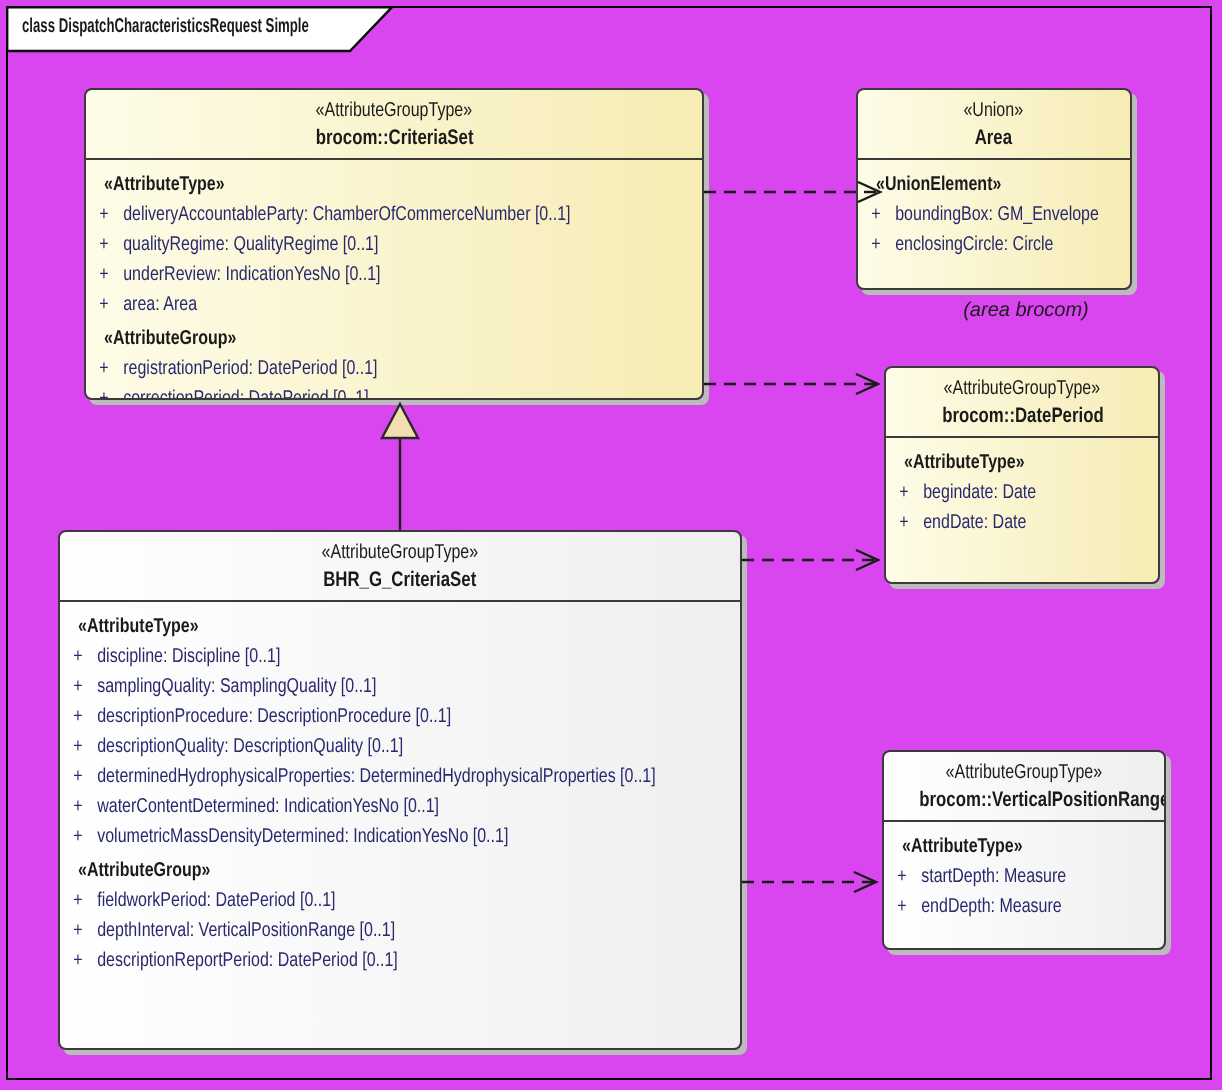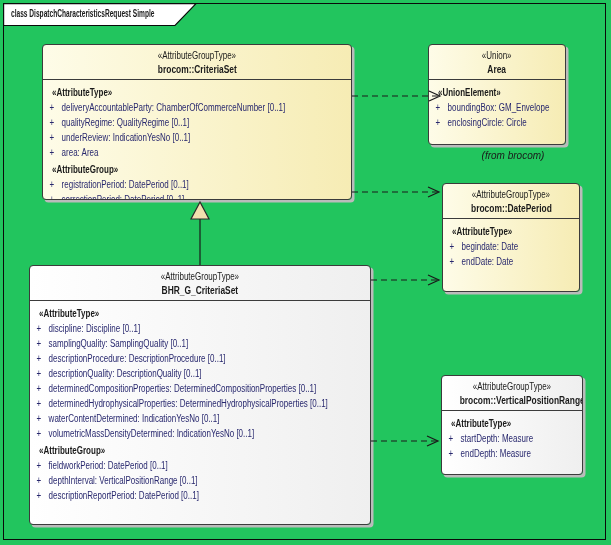--- a/index.html
+++ b/index.html
@@ -1,17 +1,17 @@
 <!DOCTYPE html>
 <html style="--y1: #FEFCE8; --y2: #F6ECB4; --w1: #FFFFFF; --w2: #EFEFEF; --border: #3B3B3B; --attr: #28286E; --label: #1A1A1A; --tri: #F2DFAE; --shadow: #BBBBBB;"><head>
 <meta charset="utf-8">
 <style>
   html,body { margin:0; padding:0; background:#ffffff; }
   #canvas {
-    position:relative; width:611px; height:545px; background:#22c55e;
+    position:relative; width:611px; height:545px; background:#d946ef;
     font-family:"Liberation Sans", sans-serif; color:#1a1a1a; overflow:hidden;
   }
   .frame {
     position:absolute; left:3px; top:3px; width:603px; height:537px;
     border:1.5px solid #0a0a0a; box-sizing:border-box;
   }
   .tab { position:absolute; left:3px; top:3px; }
   .tab polygon { fill:#ffffff; stroke:#0a0a0a; stroke-width:1.2; }
   .tab-text { position:absolute; left:11px; top:8px; font-size:10px; font-weight:bold; white-space:nowrap; }
   .sq-title { display:inline-block; transform:scaleX(0.66); transform-origin:0 50%; white-space:nowrap; }
@@ -103,21 +103,20 @@
         <div class="hdr">
           <div class="stereo"><span class="sqc">«AttributeGroupType»</span></div>
           <div class="cname"><span class="sqc">BHR_G_CriteriaSet</span></div>
         </div>
         <div class="cbody">
           <div class="sec-label"><span class="sq">«AttributeType»</span></div>
           <div class="attr-row"><span class="sq"><span class="vis">+</span><span class="atext">discipline: Discipline [0..1]</span></span></div>
           <div class="attr-row"><span class="sq"><span class="vis">+</span><span class="atext">samplingQuality: SamplingQuality [0..1]</span></span></div>
           <div class="attr-row"><span class="sq"><span class="vis">+</span><span class="atext">descriptionProcedure: DescriptionProcedure [0..1]</span></span></div>
           <div class="attr-row"><span class="sq"><span class="vis">+</span><span class="atext">descriptionQuality: DescriptionQuality [0..1]</span></span></div>
-          <div class="attr-row"><span class="sq"><span class="vis">+</span><span class="atext">determinedCompositionProperties: DeterminedCompositionProperties [0..1]</span></span></div>
           <div class="attr-row"><span class="sq"><span class="vis">+</span><span class="atext">determinedHydrophysicalProperties: DeterminedHydrophysicalProperties [0..1]</span></span></div>
           <div class="attr-row"><span class="sq"><span class="vis">+</span><span class="atext">waterContentDetermined: IndicationYesNo [0..1]</span></span></div>
           <div class="attr-row"><span class="sq"><span class="vis">+</span><span class="atext">volumetricMassDensityDetermined: IndicationYesNo [0..1]</span></span></div>
           <div class="sec-label"><span class="sq">«AttributeGroup»</span></div>
           <div class="attr-row"><span class="sq"><span class="vis">+</span><span class="atext">fieldworkPeriod: DatePeriod [0..1]</span></span></div>
           <div class="attr-row"><span class="sq"><span class="vis">+</span><span class="atext">depthInterval: VerticalPositionRange [0..1]</span></span></div>
           <div class="attr-row"><span class="sq"><span class="vis">+</span><span class="atext">descriptionReportPeriod: DatePeriod [0..1]</span></span></div>
         </div>
       </div>
       <div class="uml-class white" style="left: 441px; top: 375px; width: 142px; height: 100px;">
@@ -149,14 +148,14 @@
     <g>
       <line class="dash" x1="371" y1="280" x2="438" y2="280"></line>
       <polyline points="428,275 439,280 428,285"></polyline>
     </g>
     <g>
       <line class="dash" x1="371" y1="441" x2="437" y2="441"></line>
       <polyline points="427,436 438,441 427,446"></polyline>
     </g>
   </svg>
 
-  <div class="from-note">(from brocom)</div>
+  <div class="from-note">(area brocom)</div>
 </div>
 
 </body></html>

